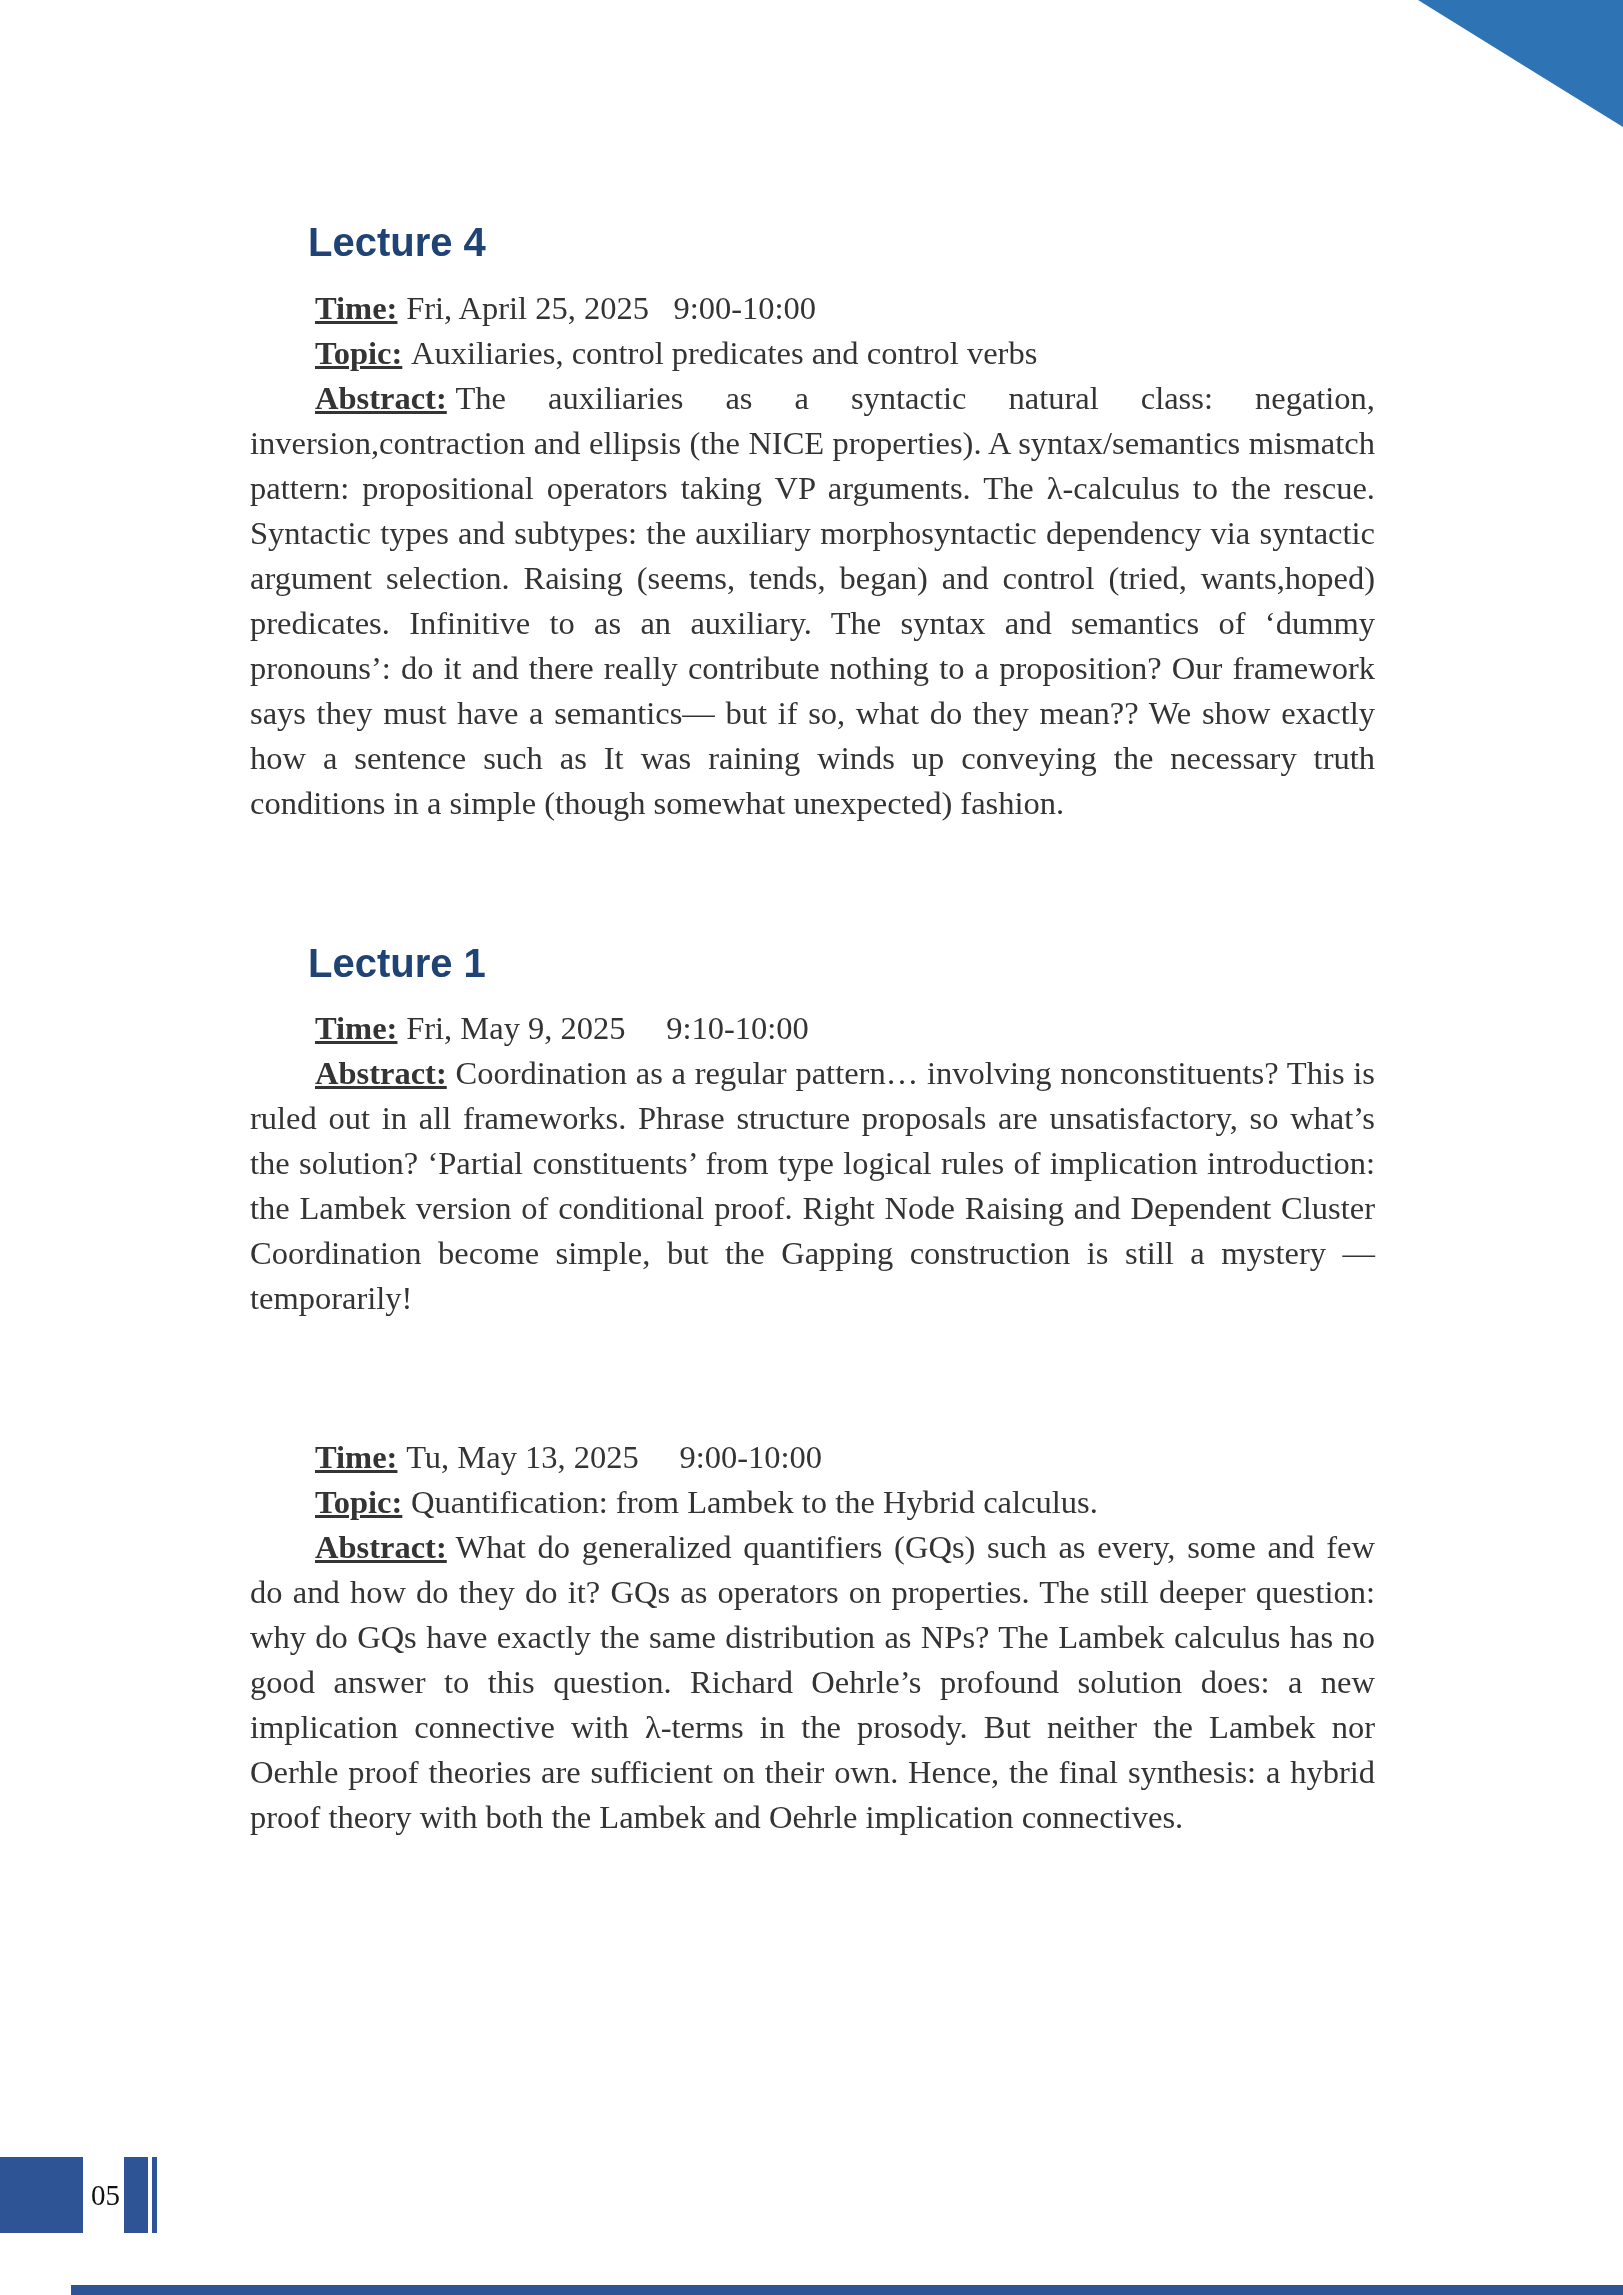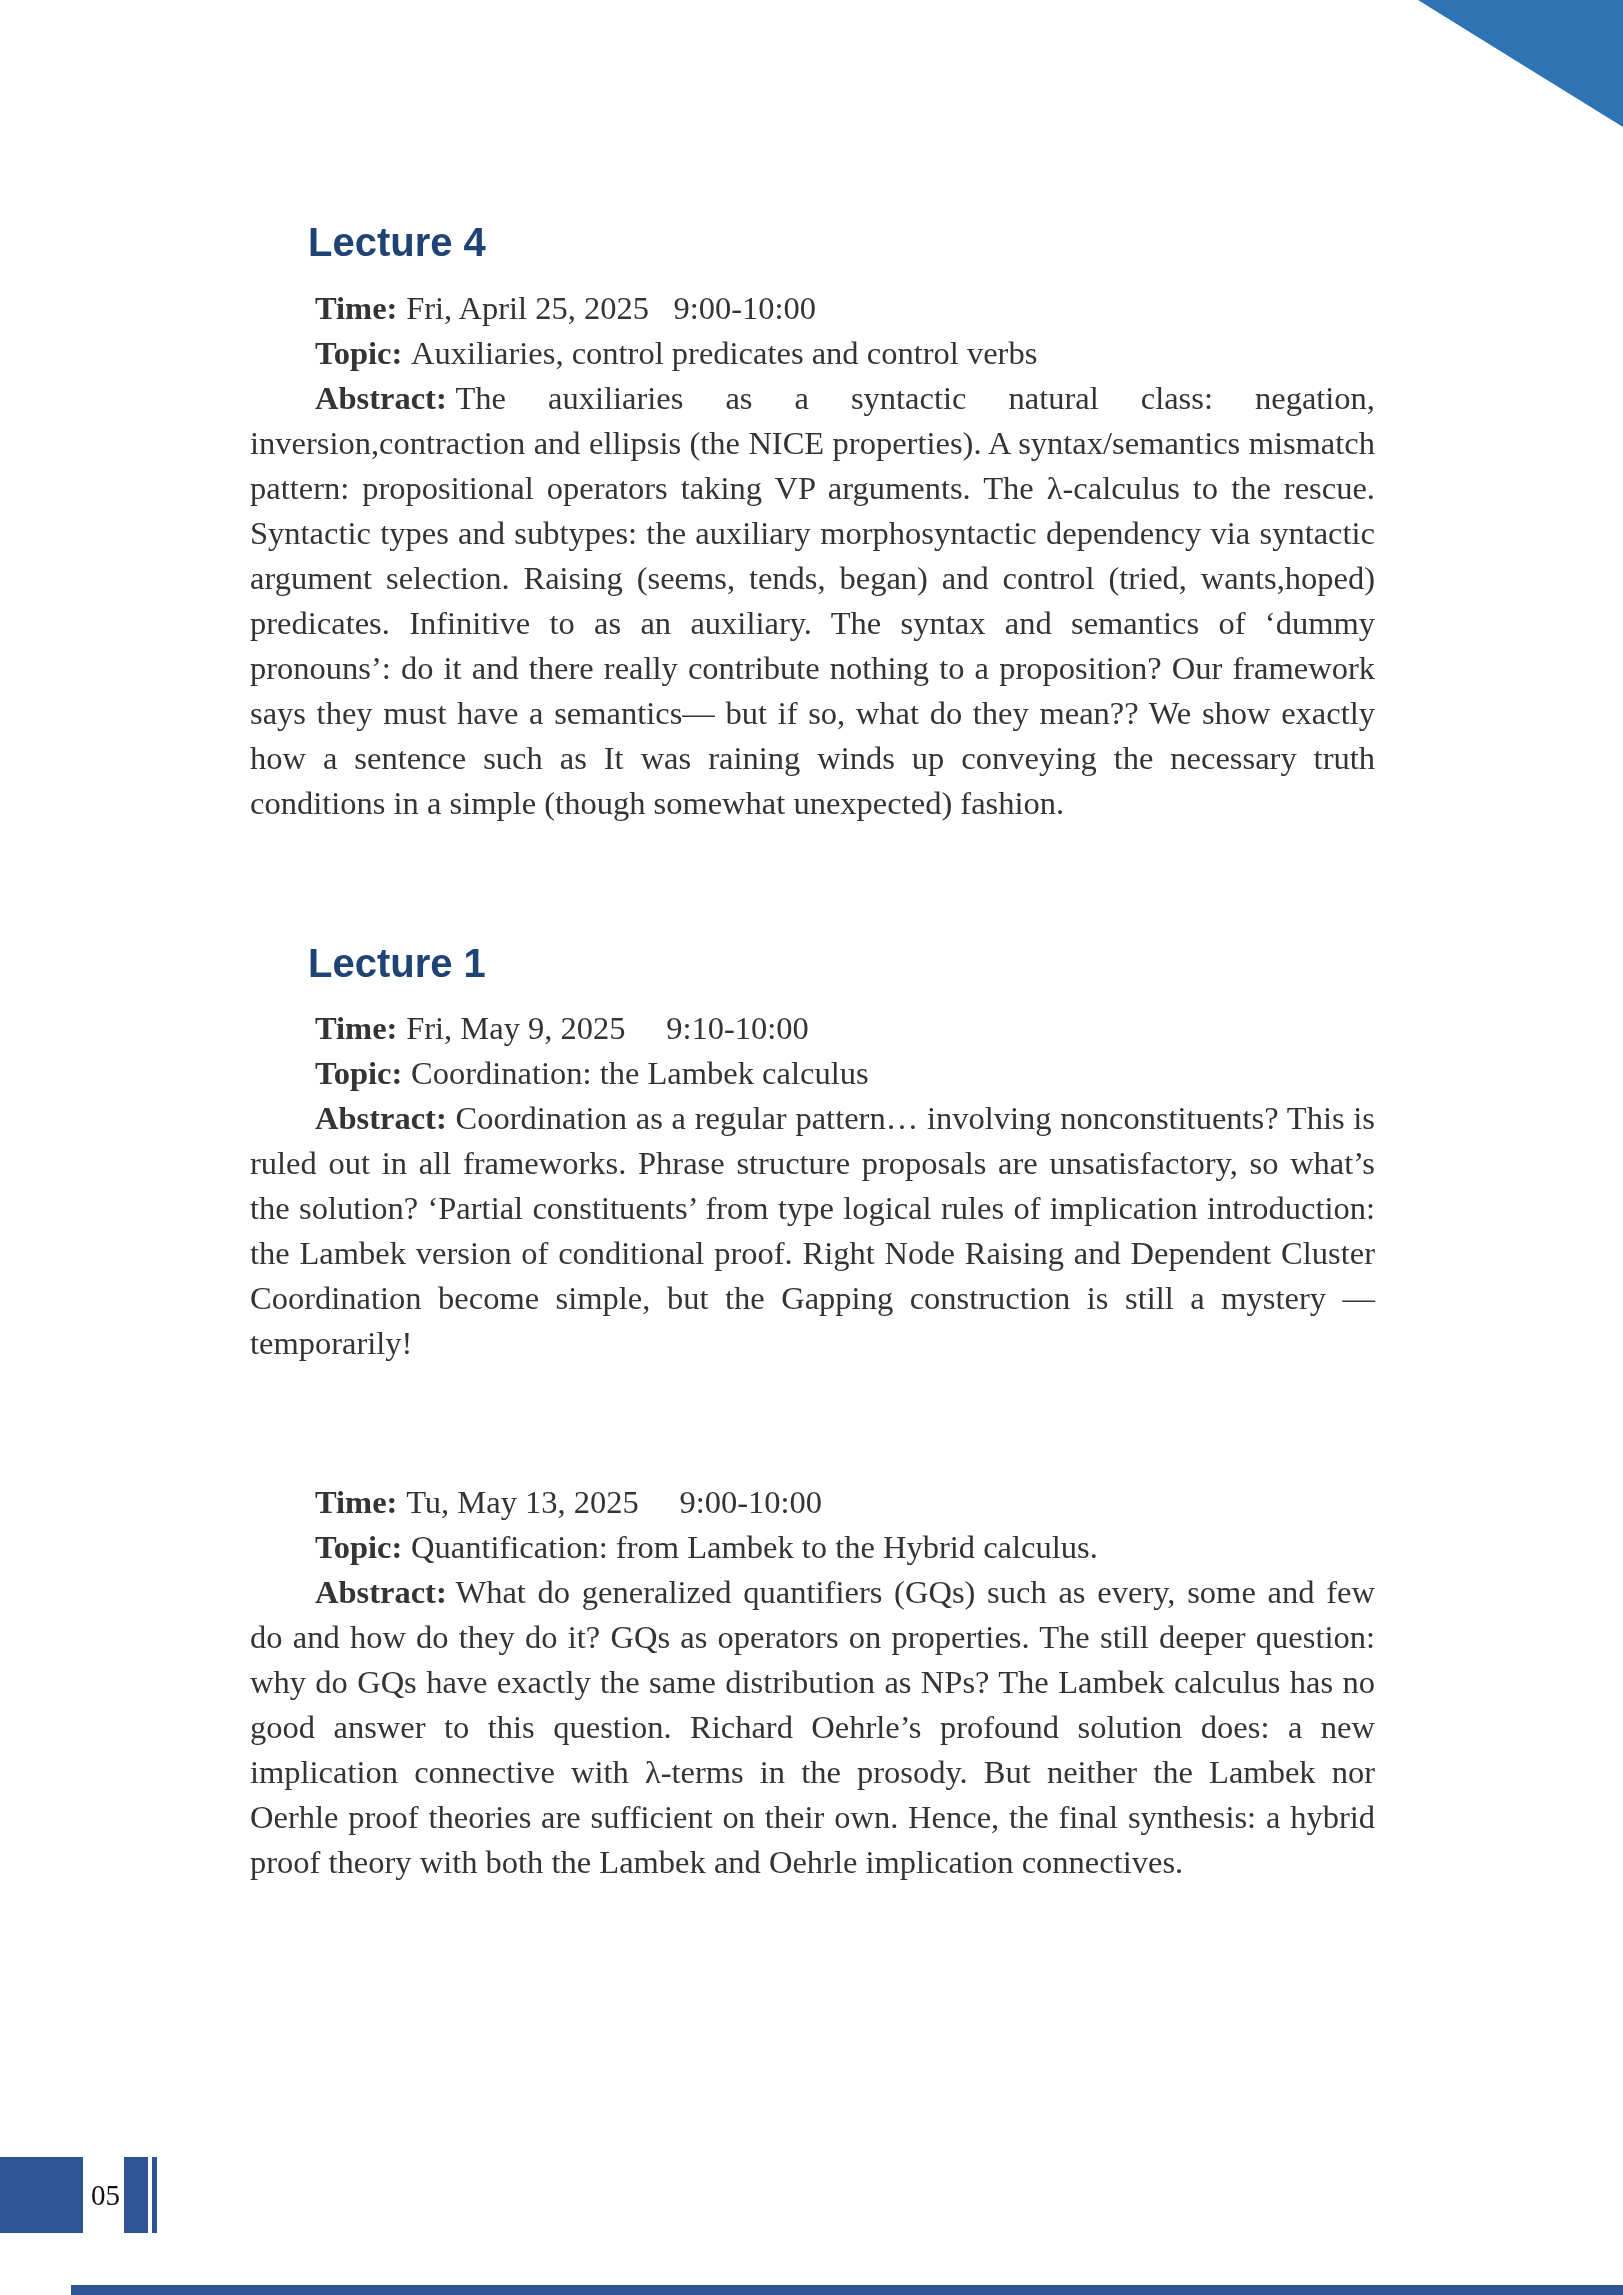--- a/index.html
+++ b/index.html
@@ -45,20 +45,21 @@
     font-size: 32.5px;
     line-height: 45px;
     color: var(--bodytext, #343434);
     text-align: justify;
     text-indent: 65px;
     margin: 0;
   }
   .lbl {
     font-weight: bold;
     margin-right: 8.7px;
+    text-decoration: underline;
   }
   
   .footer {
     position: absolute;
     left: 0;
     top: 2157px;
     height: 76px;
     width: 100%;
   }
   .fbar {
@@ -101,21 +102,20 @@
   <section class="lecture">
     <h2 class="lecture-heading">Lecture 4</h2>
     <p class="par"><span class="lbl">Time:</span><span>Fri, April 25, 2025  9:00-10:00</span></p>
     <p class="par"><span class="lbl">Topic:</span><span>Auxiliaries, control predicates and control verbs</span></p>
     <p class="par"><span class="lbl">Abstract:</span><span>The auxiliaries as a syntactic natural class: negation, inversion,contraction and ellipsis (the NICE properties). A syntax/semantics mismatch pattern: propositional operators taking VP arguments. The λ-calculus to the rescue. Syntactic types and subtypes: the auxiliary morphosyntactic dependency via syntactic argument selection. Raising (seems, tends, began) and control (tried, wants,hoped) predicates. Infinitive to as an auxiliary. The syntax and semantics of ‘dummy pronouns’: do it and there really contribute nothing to a proposition? Our framework says they must have a semantics— but if so, what do they mean?? We show exactly how a sentence such as It was raining winds up conveying the necessary truth conditions in a simple (though somewhat unexpected) fashion.</span></p>
   </section>
 
   <section class="lecture">
     <h2 class="lecture-heading">Lecture 1</h2>
     <p class="par"><span class="lbl">Time:</span><span>Fri, May 9, 2025   9:10-10:00</span></p>
-    <p class="par"><span class="lbl">Topic:</span><span>Coordination: the Lambek calculus</span></p>
     <p class="par"><span class="lbl">Abstract:</span><span>Coordination as a regular pattern… involving nonconstituents? This is ruled out in all frameworks. Phrase structure proposals are unsatisfactory, so what’s the solution? ‘Partial constituents’ from type logical rules of implication introduction: the Lambek version of conditional proof. Right Node Raising and Dependent Cluster Coordination become simple, but the Gapping construction is still a mystery — temporarily!</span></p>
   </section>
 
   <section class="lecture">
     <p class="par"><span class="lbl">Time:</span><span>Tu, May 13, 2025   9:00-10:00</span></p>
     <p class="par"><span class="lbl">Topic:</span><span>Quantification: from Lambek to the Hybrid calculus.</span></p>
     <p class="par"><span class="lbl">Abstract:</span><span>What do generalized quantifiers (GQs) such as every, some and few do and how do they do it? GQs as operators on properties. The still deeper question: why do GQs have exactly the same distribution as NPs? The Lambek calculus has no good answer to this question. Richard Oehrle’s profound solution does: a new implication connective with λ-terms in the prosody. But neither the Lambek nor Oerhle proof theories are sufficient on their own. Hence, the final synthesis: a hybrid proof theory with both the Lambek and Oehrle implication connectives.</span></p>
   </section>
 
 </div>

